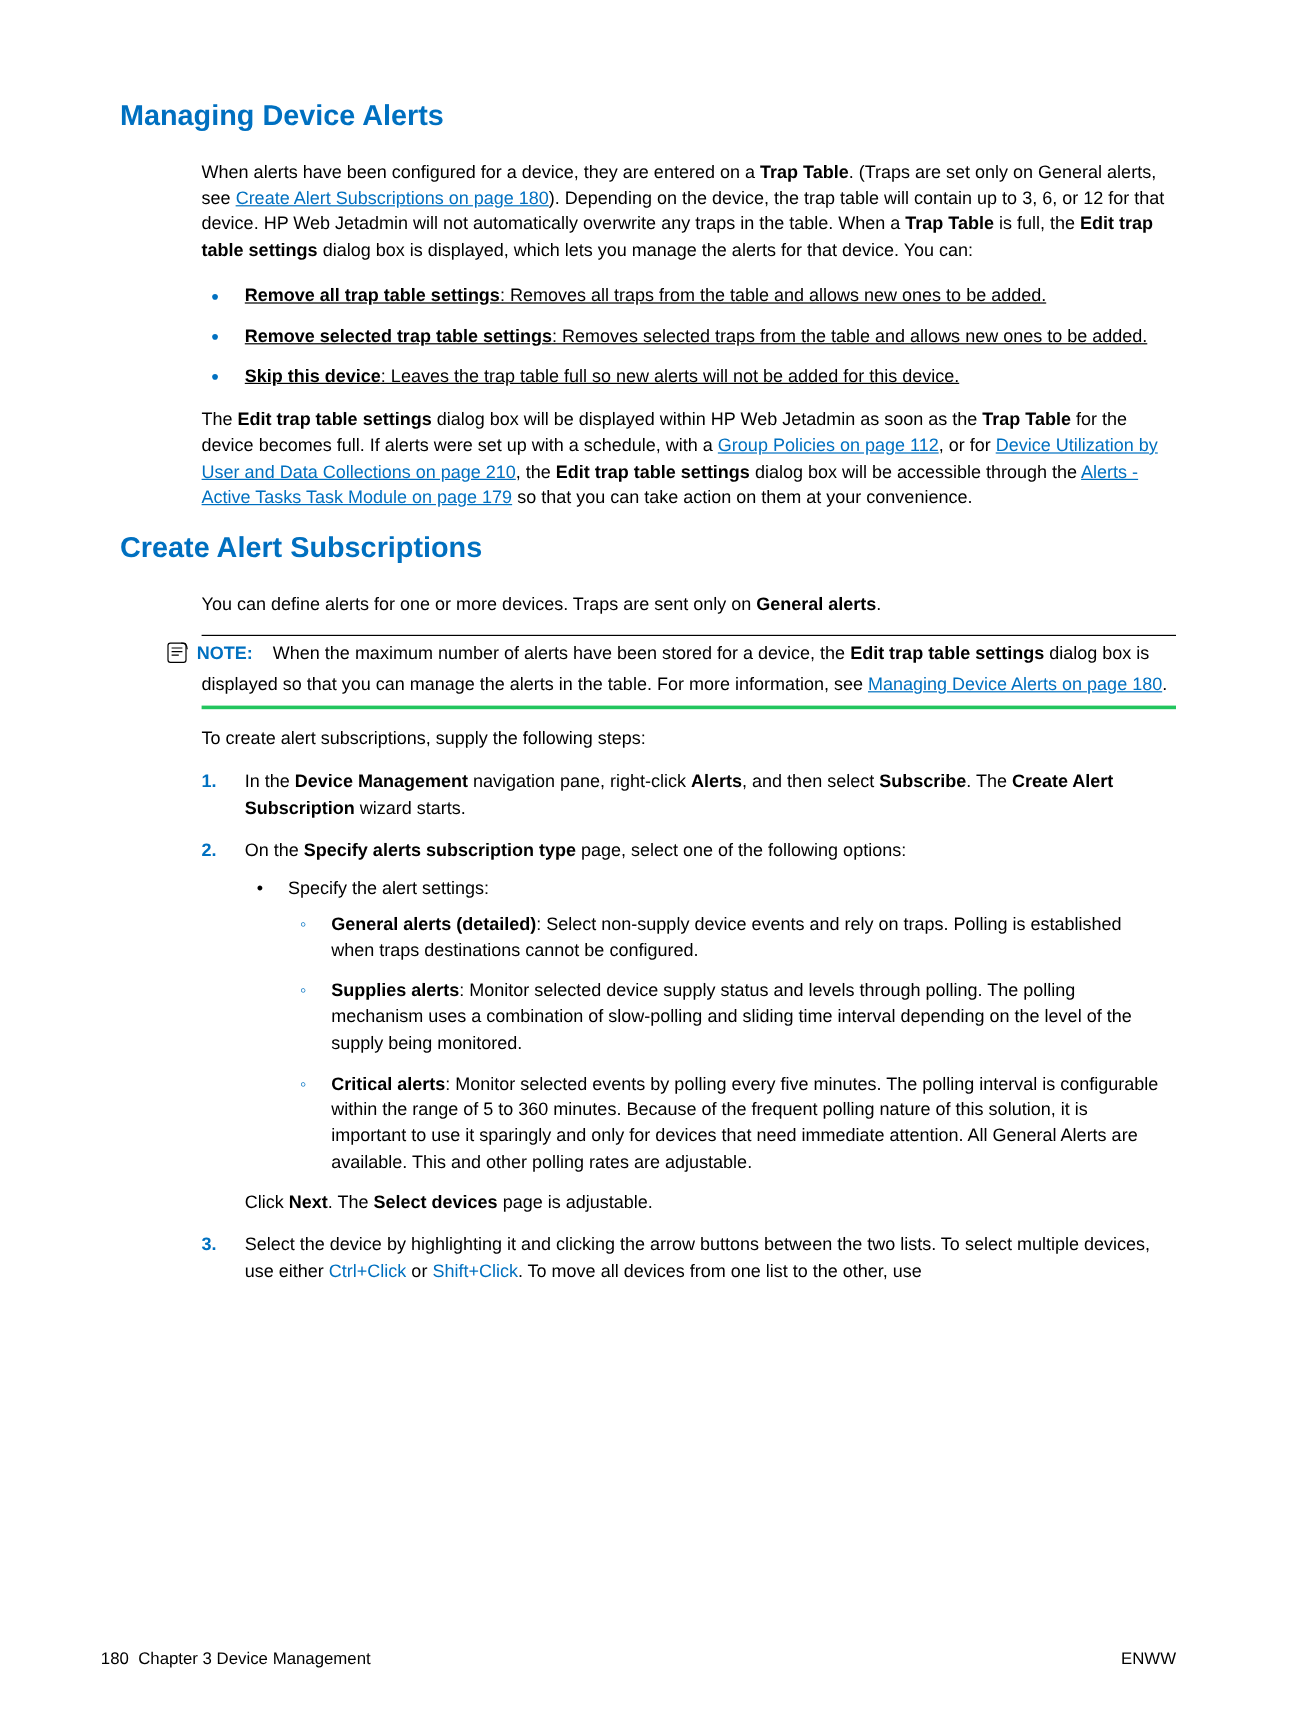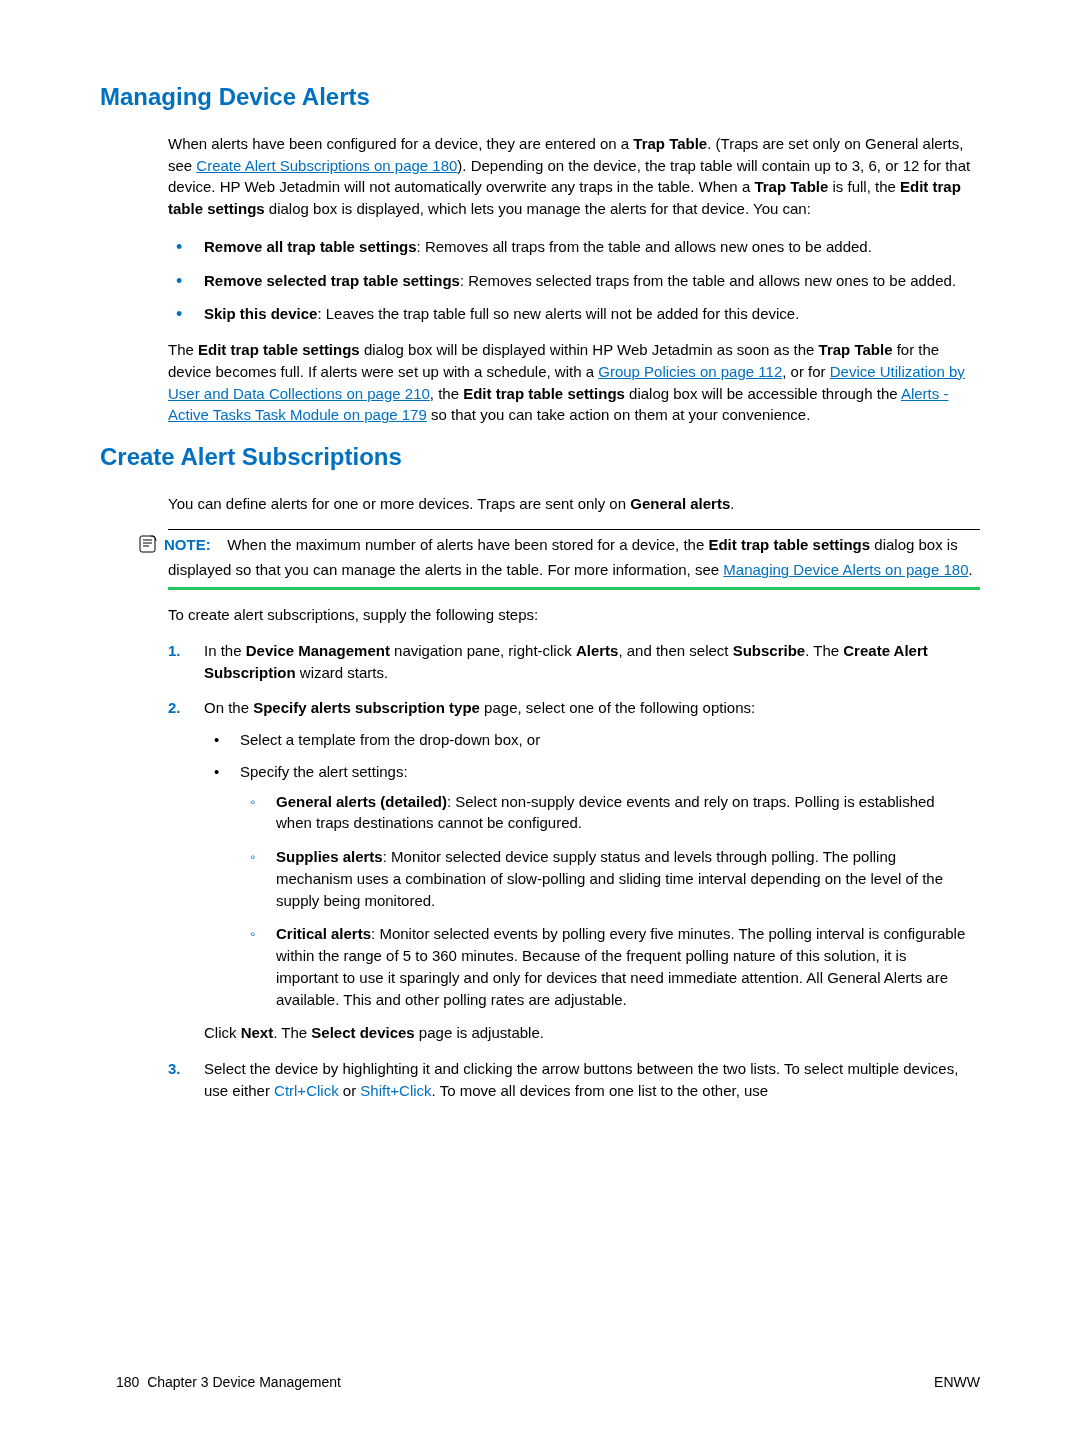--- a/index.html
+++ b/index.html
@@ -26,20 +26,21 @@
     margin: 0 0 18px 0;
   }
   .body-indent {
     margin-left: 68px;
   }
   p { margin: 0 0 14px 0; }
   .bullet-list {
     list-style: none;
     padding: 0;
     margin: 16px 0 14px 0;
+    text-decoration: underline;
   }
   .bullet-list > li {
     position: relative;
     padding-left: 36px;
     margin-bottom: 12px;
   }
   .bullet-list > li::before {
     content: "•";
     color: #0070c0;
     font-size: 18px;
@@ -117,21 +118,21 @@
     margin-left: -30px;
     margin-right: 4px;
   }
   .note-label {
     color: #0070c0;
     font-weight: bold;
   }
   .footer {
     position: absolute;
     bottom: 45px;
-    left: 116px;
+    left: 84px;
     right: 100px;
     font-size: 14px;
     display: flex;
     justify-content: space-between;
     text-align: center;
   }
   strong { font-weight: bold; }
 </style>
 </head>
 <body>
@@ -179,21 +180,20 @@
 
     <ol class="num-list">
       <li>
         <span class="num">1.</span>
         <span>In the </span><strong>Device Management</strong><span> navigation pane, right-click </span><strong>Alerts</strong><span>, and then select </span><strong>Subscribe</strong><span>. The </span><strong>Create Alert Subscription</strong><span> wizard starts.</span>
       </li>
       <li>
         <span class="num">2.</span>
         <span>On the </span><strong>Specify alerts subscription type</strong><span> page, select one of the following options:</span>
         <ul class="sub-bullets">
-          <li>Select a template from the drop-down box, or</li>
           <li>
             <span>Specify the alert settings:</span>
             <ul class="circ-bullets">
               <li><strong>General alerts (detailed)</strong><span>: Select non-supply device events and rely on traps. Polling is established when traps destinations cannot be configured.</span></li>
               <li><strong>Supplies alerts</strong><span>: Monitor selected device supply status and levels through polling. The polling mechanism uses a combination of slow-polling and sliding time interval depending on the level of the supply being monitored.</span></li>
               <li><strong>Critical alerts</strong><span>: Monitor selected events by polling every five minutes. The polling interval is configurable within the range of 5 to 360 minutes. Because of the frequent polling nature of this solution, it is important to use it sparingly and only for devices that need immediate attention. All General Alerts are available. This and other polling rates are adjustable.</span></li>
             </ul>
           </li>
         </ul>
         <p style="margin-top:12px;">

